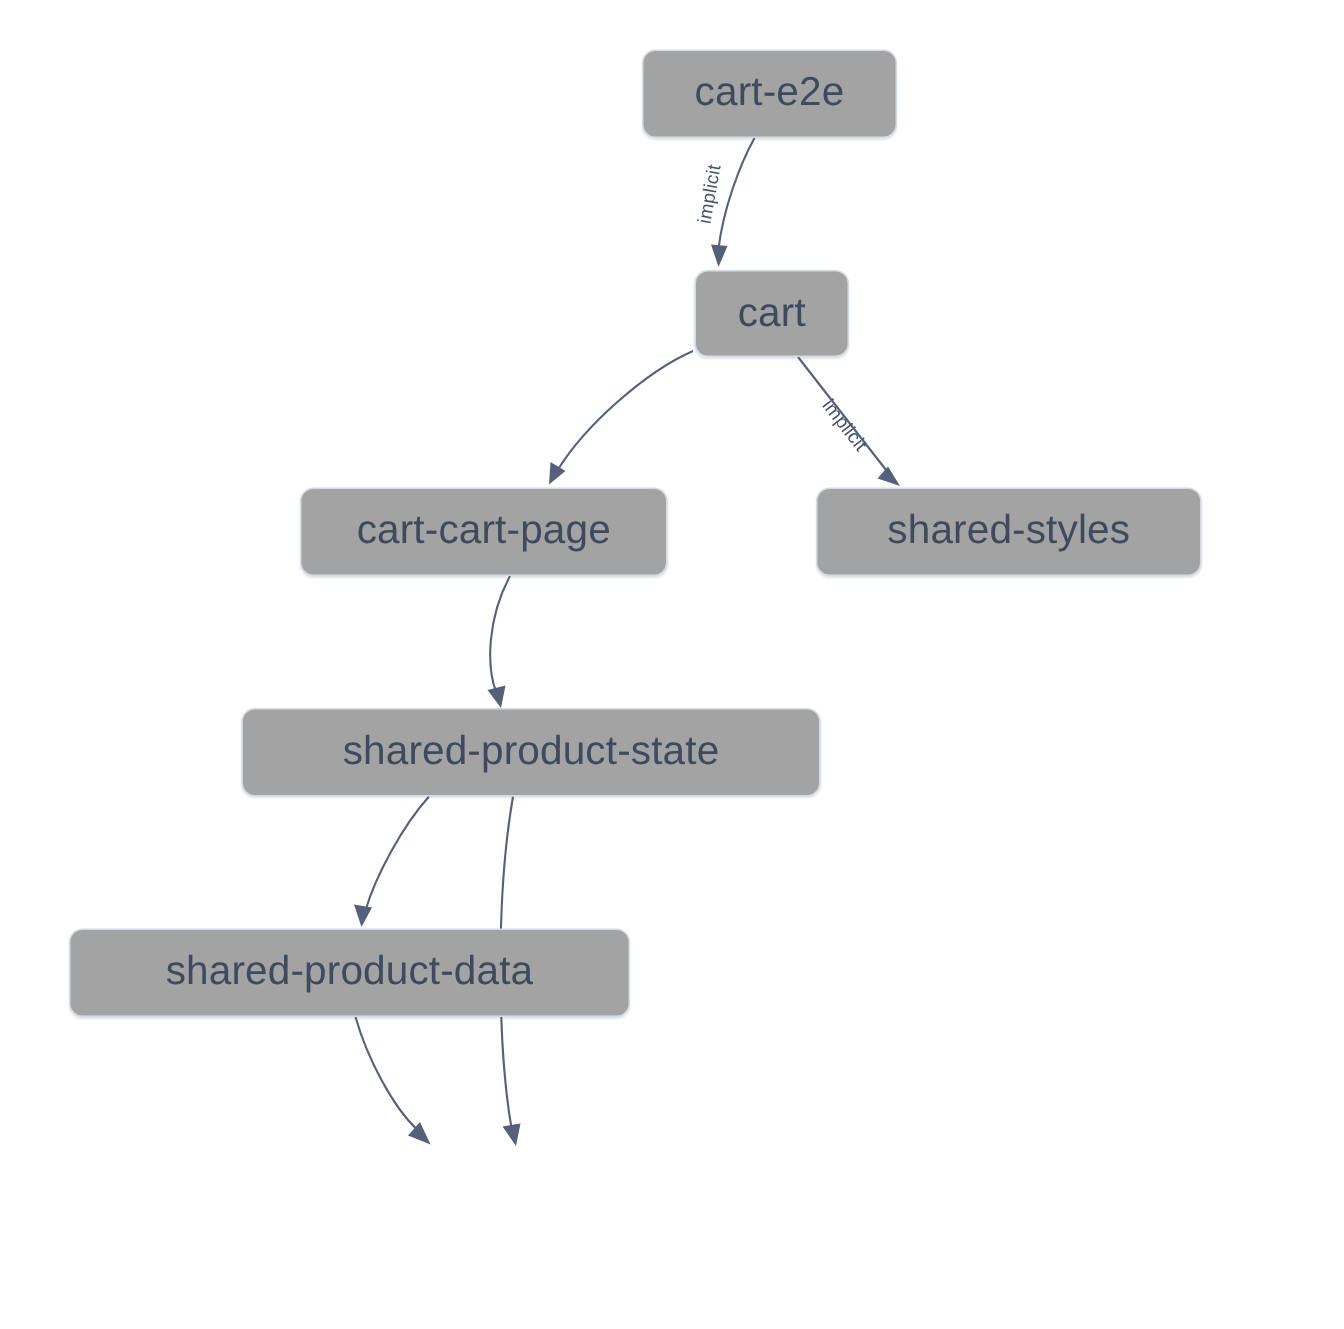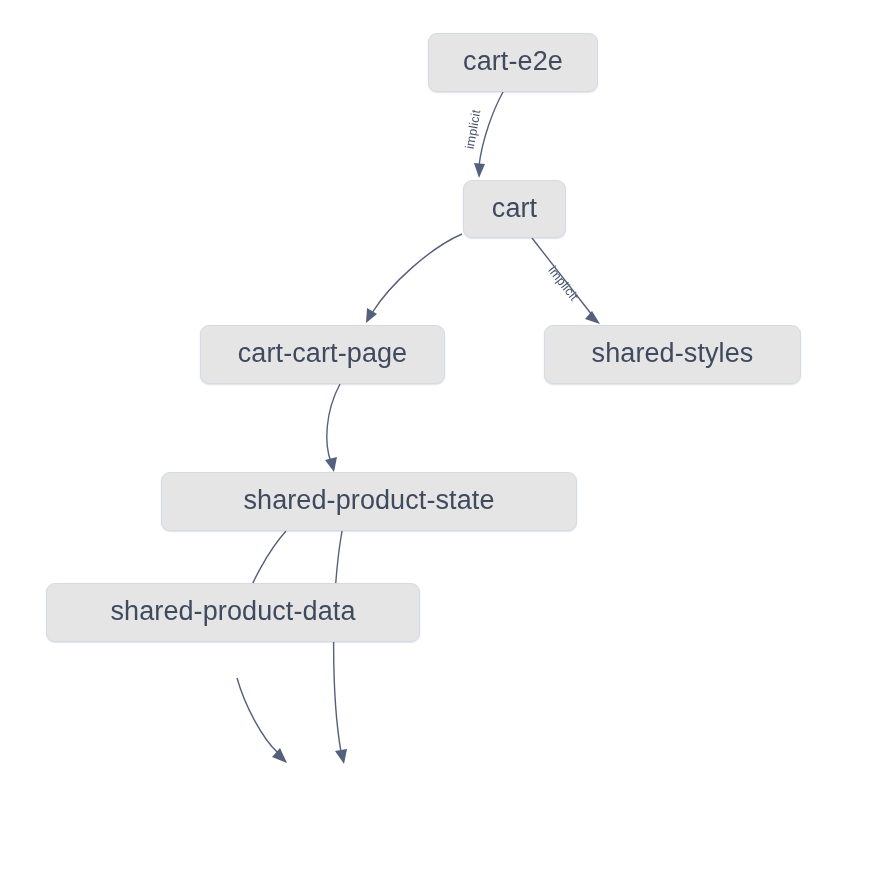--- a/index.html
+++ b/index.html
@@ -25,21 +25,21 @@
     position: absolute;
     left: 0;
     top: 0;
     width: 896px;
     height: 886px;
     pointer-events: none;
   }
   .node {
     position: absolute;
     box-sizing: border-box;
-    background: #e5e5e5;
+    background: #a3a3a3;
     border: 1px solid #d5dbe4;
     border-radius: 9px;
     display: flex;
     align-items: center;
     justify-content: center;
     color: #3f4a5e;
     font-size: 27px;
     font-weight: 400;
     letter-spacing: 0.1px;
     white-space: nowrap;
@@ -120,22 +120,22 @@
   </div>
 
   <div class="node" style="left:200px; top:325px; width:245px; height:59px;">
     <span class="node-label">cart-cart-page</span>
   </div>
 
   <div class="node" style="left:544px; top:325px; width:257px; height:59px;">
     <span class="node-label">shared-styles</span>
   </div>
 
-  <div class="node" style="left:161px; top:472px; width:416px; height:59px;">
+  <div class="node" style="left:161px; top:472px; width:386px; height:59px;">
     <span class="node-label">shared-product-state</span>
   </div>
 
-  <div class="node" style="left:46px; top:583px; width:374px; height:59px;">
+  <div class="node" style="left:46px; top:619px; width:374px; height:59px;">
     <span class="node-label">shared-product-data</span>
   </div>
 
 
 </div>
 
 </body></html>

